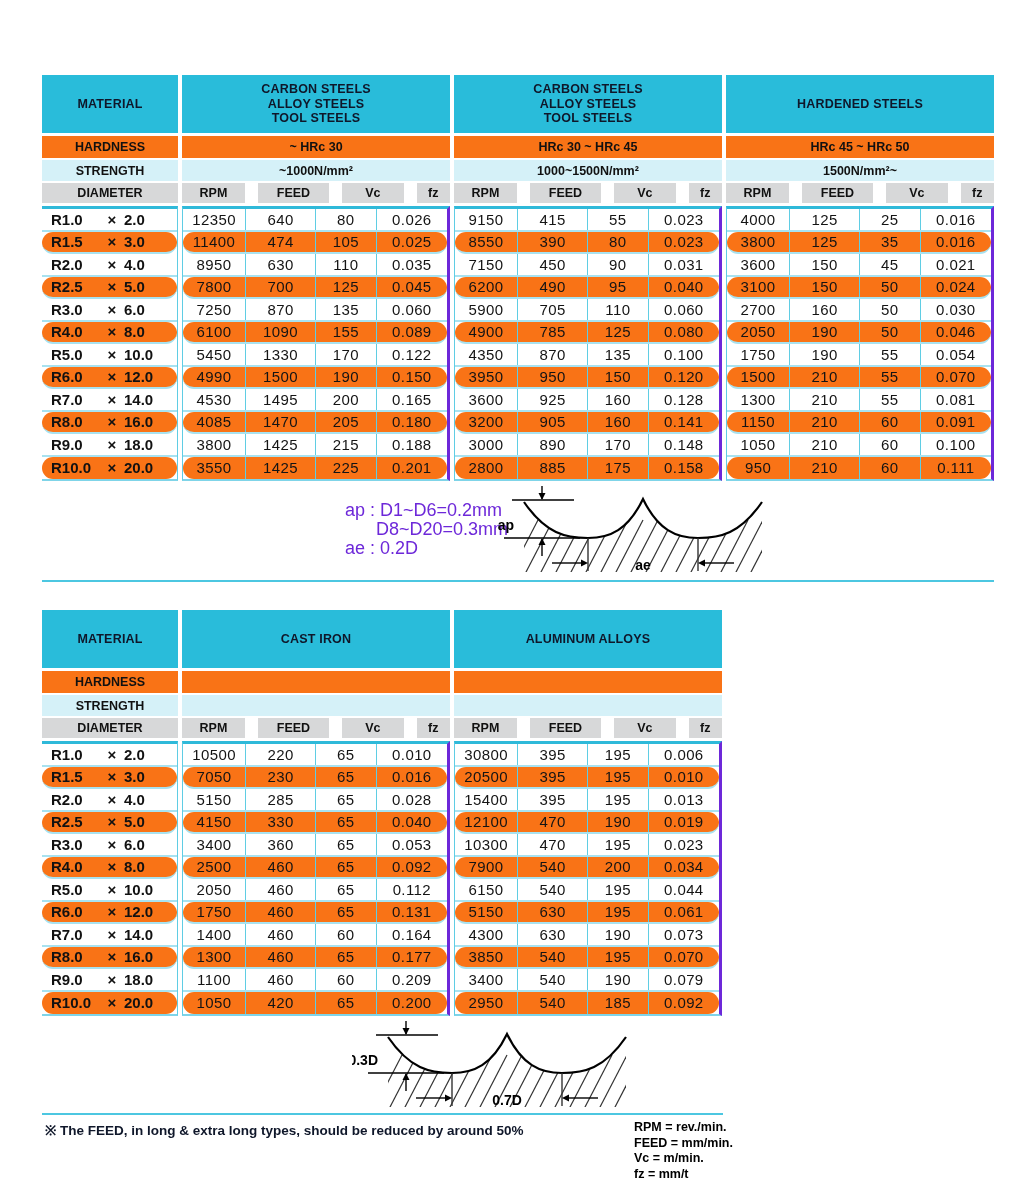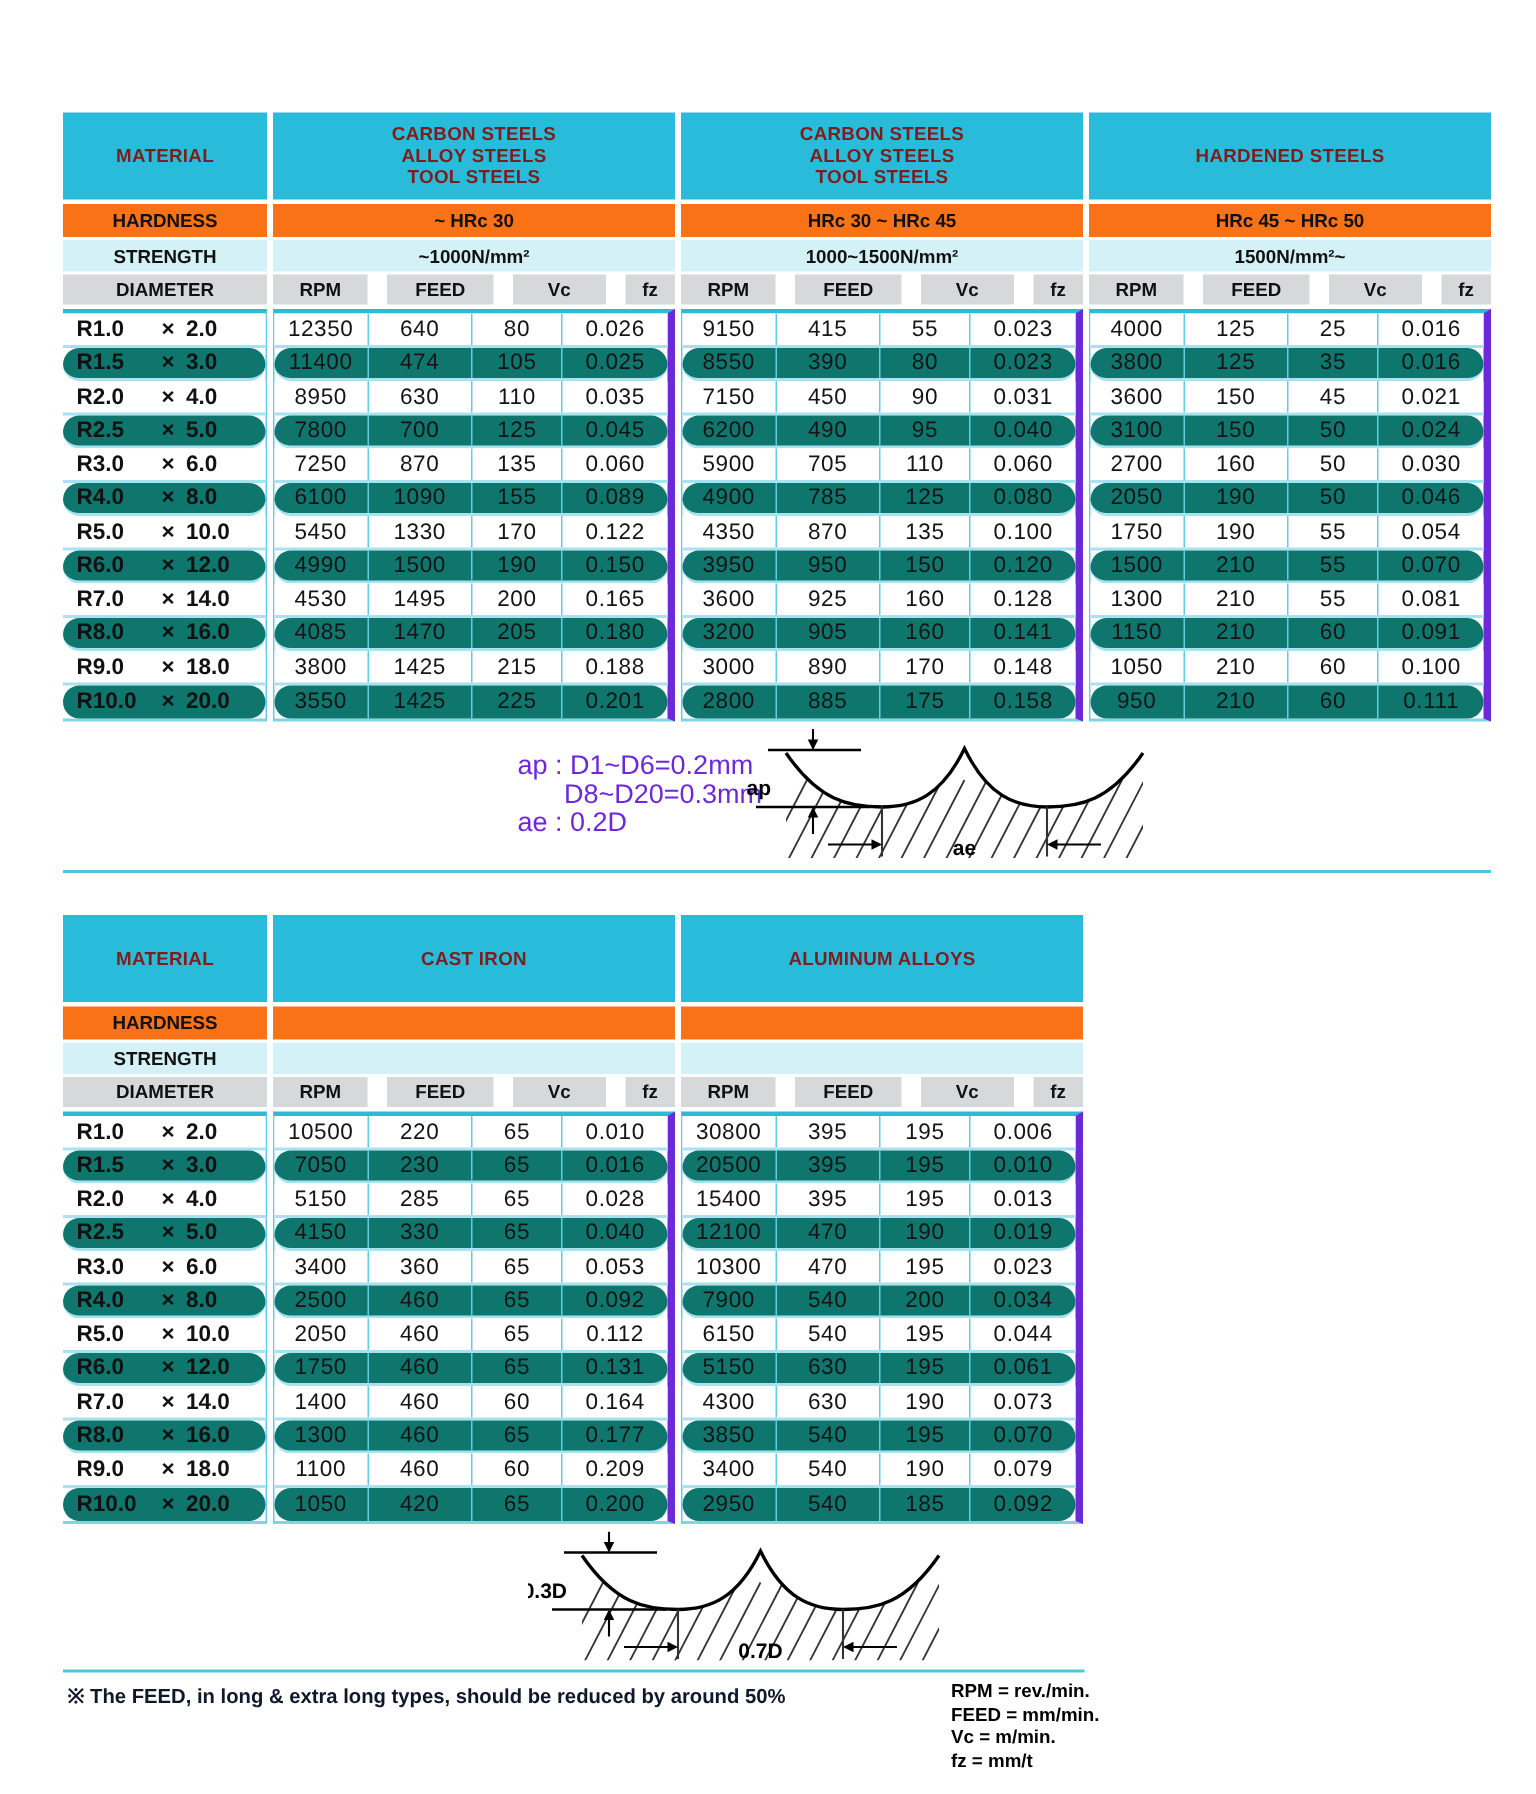--- a/index.html
+++ b/index.html
@@ -3,21 +3,21 @@
 <meta charset="utf-8">
 <style>
   html,body{margin:0;padding:0;}
   body{
     width:1024px;height:1196px;position:relative;background:#ffffff;
     font-family:"Liberation Sans",sans-serif;color:#111;overflow:hidden;
   }
   .tbl{position:absolute;display:flex;gap:4px;}
   .grp{display:flex;flex-direction:column;}
   .cell-title{
-    background:#29bcda;color:#7f1d1d;font-weight:bold;font-size:12.5px;
+    background:#29bcda;color:#0f172a;font-weight:bold;font-size:12.5px;
     height:58px;display:flex;align-items:center;justify-content:center;
     text-align:center;line-height:14.5px;margin-bottom:3px;letter-spacing:0.2px;
   }
   .cell-hard{
     background:#f97316;height:22px;margin-bottom:2px;font-weight:bold;font-size:12.5px;
     display:flex;align-items:center;justify-content:center;
   }
   .cell-str{
     background:#d5f1f8;height:21px;margin-bottom:2px;font-weight:bold;font-size:12.5px;
     display:flex;align-items:center;justify-content:center;
@@ -25,25 +25,25 @@
   .heads{display:flex;gap:13px;height:20px;margin-bottom:3px;}
   .hc{
     background:#d7d8d9;font-weight:bold;font-size:12.5px;
     display:flex;align-items:center;justify-content:center;box-sizing:border-box;
   }
   .cell-dhead{
     background:#d7d8d9;height:20px;margin-bottom:3px;font-weight:bold;font-size:12.5px;
     display:flex;align-items:center;justify-content:center;
   }
   .dgroup{border-top:3px solid #2fb9d9;border-bottom:2px solid #7fd4e8;}
-  .dgroup.sec{border-left:1px solid #5fcde4;border-right:5px solid #6d28d9;}
+  .dgroup.sec{border-left:1px solid #5fcde4;border-right:3px solid #6d28d9;}
   .dgroup.lbl{border-right:1px solid #5fcde4;}
   .drow{display:flex;height:22.5px;box-sizing:border-box;background:#ffffff;}
   .drow:not(:last-child){border-bottom:2px solid #a8e2f0;}
-  .drow.alt{background:#0f766e;border-radius:11px;}
+  .drow.alt{background:#f97316;border-radius:11px;}
   .dc{
     display:flex;align-items:center;justify-content:center;
     font-size:15px;letter-spacing:0.4px;color:#141414;
     border-left:1px solid #5fcde4;box-sizing:border-box;
   }
   .dc:first-child{border-left:none;}
   .w-rpm{flex:0 0 23.5%;}
   .w-feed{flex:0 0 26.5%;}
   .w-vc{flex:0 0 23%;}
   .w-fz{flex:1 1 auto;}

